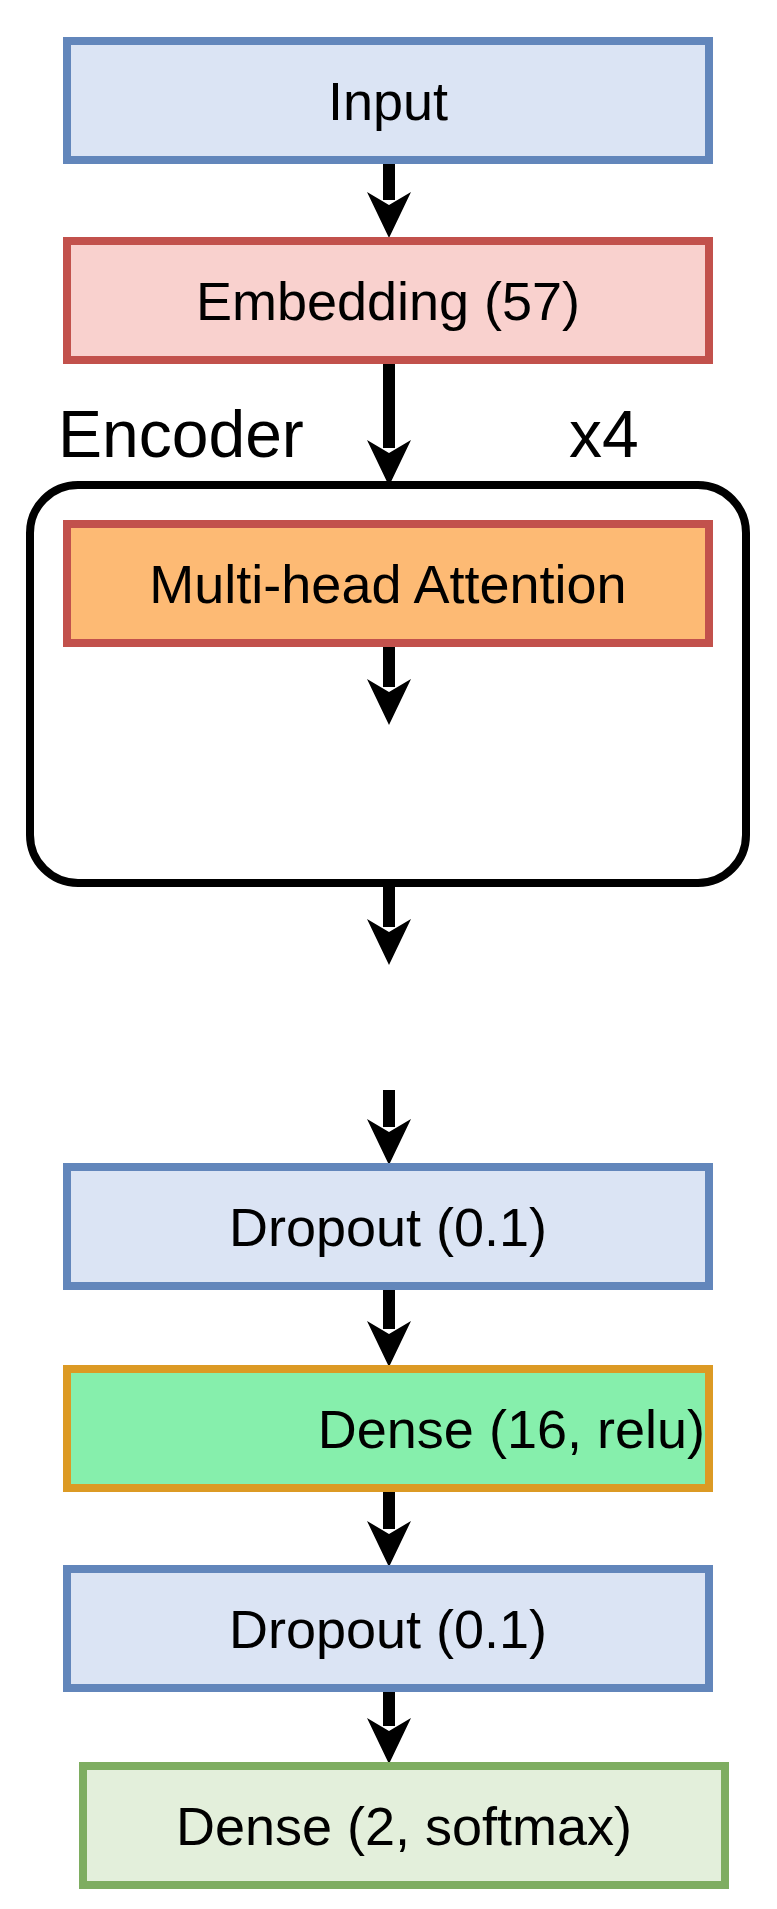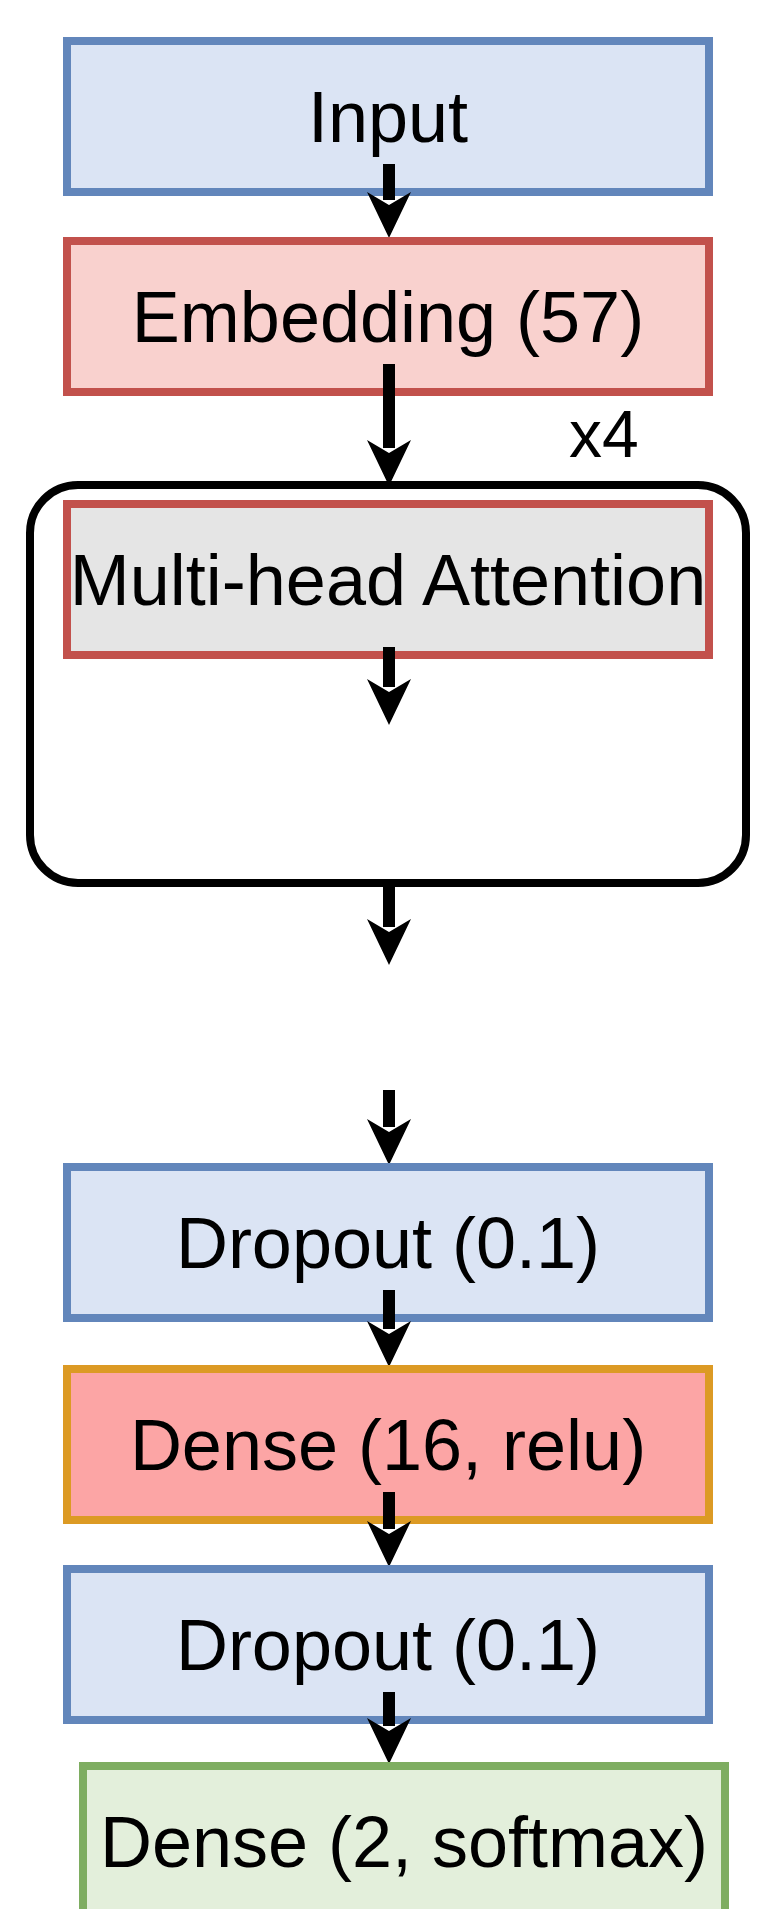--- a/index.html
+++ b/index.html
@@ -9,27 +9,27 @@
     height: 1909px;
     background: #ffffff;
     font-family: "Liberation Sans", "DejaVu Sans", sans-serif;
     color: #000;
     overflow: hidden;
   }
   .node {
     position: absolute;
     left: 63px;
     width: 650px;
-    height: 159px;
+    height: 127px;
     box-sizing: border-box;
     border: 8px solid #000;
     display: flex;
     align-items: center;
     justify-content: center;
-    font-size: 72px;
+    font-size: 54px;
     line-height: 1;
     white-space: nowrap;
     letter-spacing: 0;
   }
   .encoder-outline {
     position: absolute;
     left: 26px;
     top: 481px;
     width: 724px;
     height: 406px;
@@ -79,30 +79,31 @@
 
   <div class="arrow" style="top:164px;height:74px;">
     <div class="stem" style="background: rgb(0, 0, 0);"></div>
     <div class="head" style="background: rgb(0, 0, 0);"></div>
   </div>
 
   <div class="node" style="top: 237px; background: rgb(249, 209, 206); border-color: rgb(194, 81, 76);">
     <span>Embedding (57)</span>
   </div>
 
+  <div class="side-label" style="left:58px;top:400px;">Encoder</div>
   <div class="side-label" style="left:554px;top:400px;margin-left:15px;">x4</div>
 
   <div class="arrow" style="top:364px;height:122px;">
     <div class="stem" style="background: rgb(0, 0, 0);"></div>
     <div class="head" style="background: rgb(0, 0, 0);"></div>
   </div>
 
   <div class="encoder-outline" style="border-color: rgb(0, 0, 0);"></div>
 
-  <div class="node" style="top: 500px; background: #e5e5e5; border-color: rgb(194, 81, 76);">
+  <div class="node" style="top: 520px; background: #fdba74; border-color: rgb(194, 81, 76);">
     <span>Multi-head Attention</span>
   </div>
 
   <div class="arrow" style="top:647px;height:78px;">
     <div class="stem" style="background: rgb(0, 0, 0);"></div>
     <div class="head" style="background: rgb(0, 0, 0);"></div>
   </div>
 
 
   <div class="arrow" style="top:885px;height:80px;">
@@ -118,21 +119,21 @@
 
   <div class="node" style="top: 1163px; background: rgb(219, 228, 244); border-color: rgb(98, 134, 187);">
     <span>Dropout (0.1)</span>
   </div>
 
   <div class="arrow" style="top:1290px;height:77px;">
     <div class="stem" style="background: rgb(0, 0, 0);"></div>
     <div class="head" style="background: rgb(0, 0, 0);"></div>
   </div>
 
-  <div class="node" style="top: 1365px; background: #fca5a5; border-color: rgb(220, 154, 36);">
+  <div class="node" style="top: 1365px; background: #86efac; border-color: rgb(220, 154, 36); justify-content: flex-end;">
     <span>Dense (16, relu)</span>
   </div>
 
   <div class="arrow" style="top:1492px;height:75px;">
     <div class="stem" style="background: rgb(0, 0, 0);"></div>
     <div class="head" style="background: rgb(0, 0, 0);"></div>
   </div>
 
   <div class="node" style="top: 1565px; background: rgb(219, 228, 244); border-color: rgb(98, 134, 187);">
     <span>Dropout (0.1)</span>

